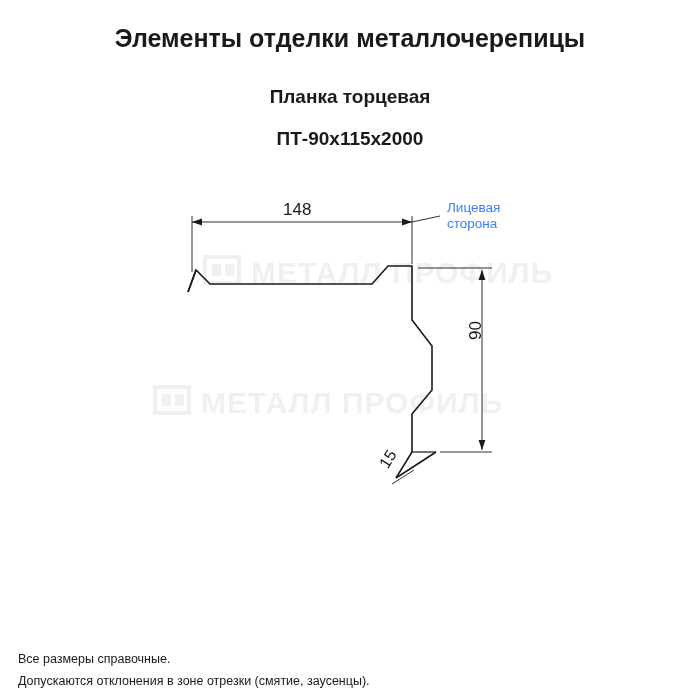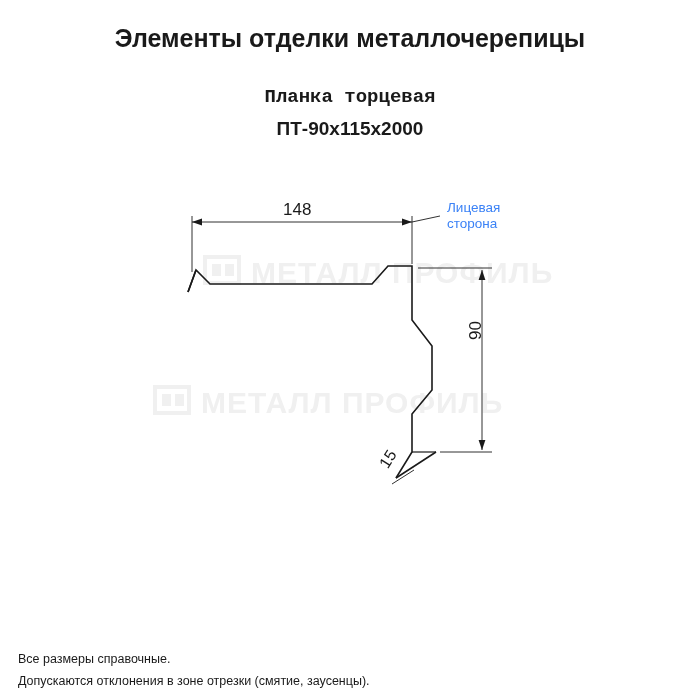--- a/index.html
+++ b/index.html
@@ -30,25 +30,24 @@
     font-weight: bold;
     letter-spacing: 0px;
   }
   .title-sub {
     position: absolute;
     left: 0; top: 86px;
     width: 700px;
     text-align: center;
     font-size: 19px;
     font-weight: bold;
-    font-family: Liberation Mono, monospace;
   }
   .title-code {
     position: absolute;
-    left: 0; top: 118px;
+    left: 0; top: 128px;
     width: 700px;
     text-align: center;
     font-size: 19px;
     font-weight: bold;
   }
   .drawing {
     position: absolute;
     left: 0; top: 160px;
     width: 700px;
     height: 400px;

